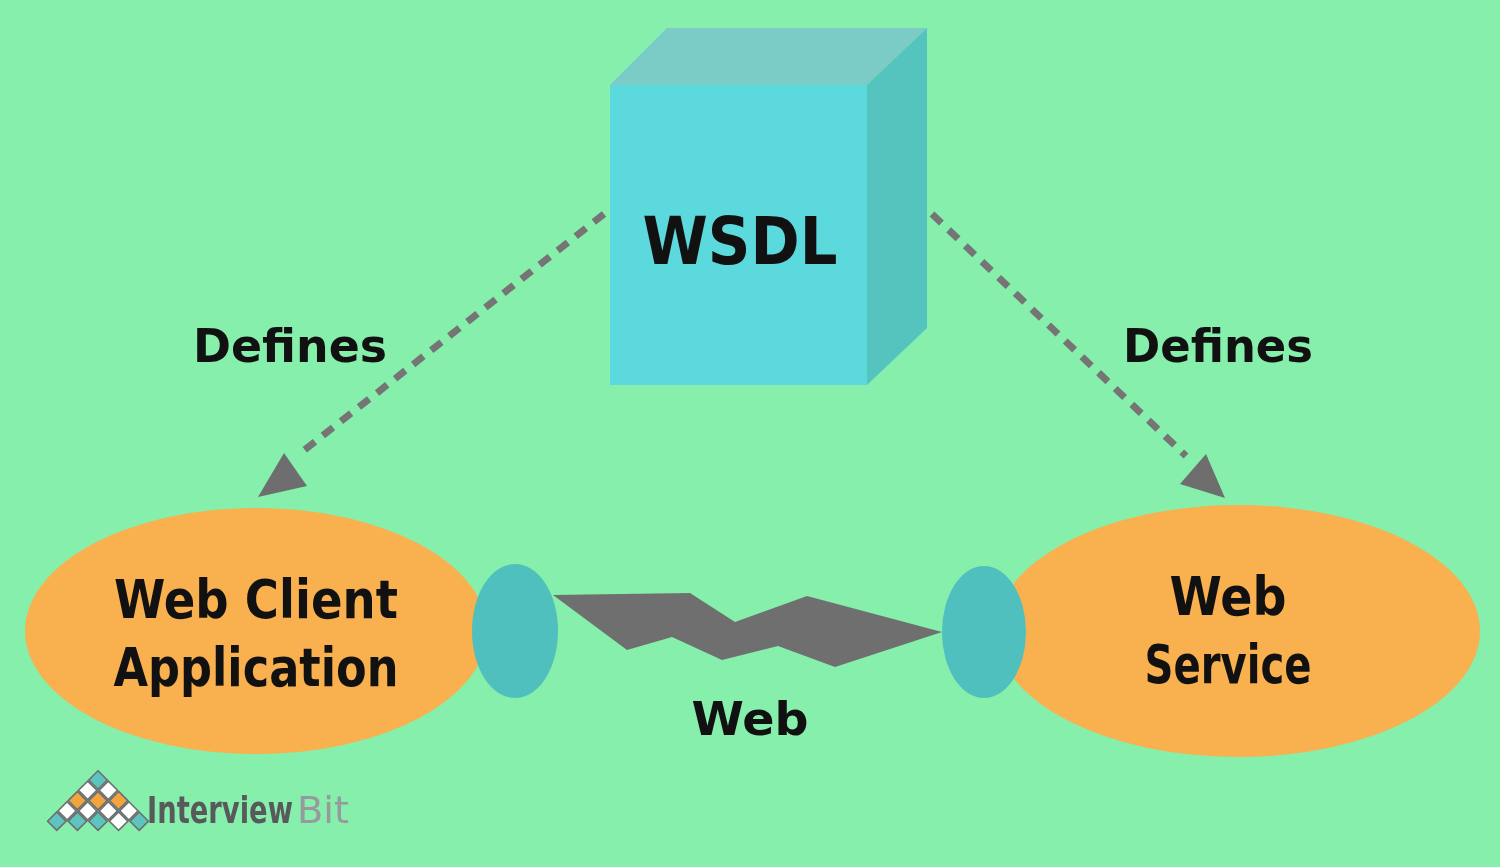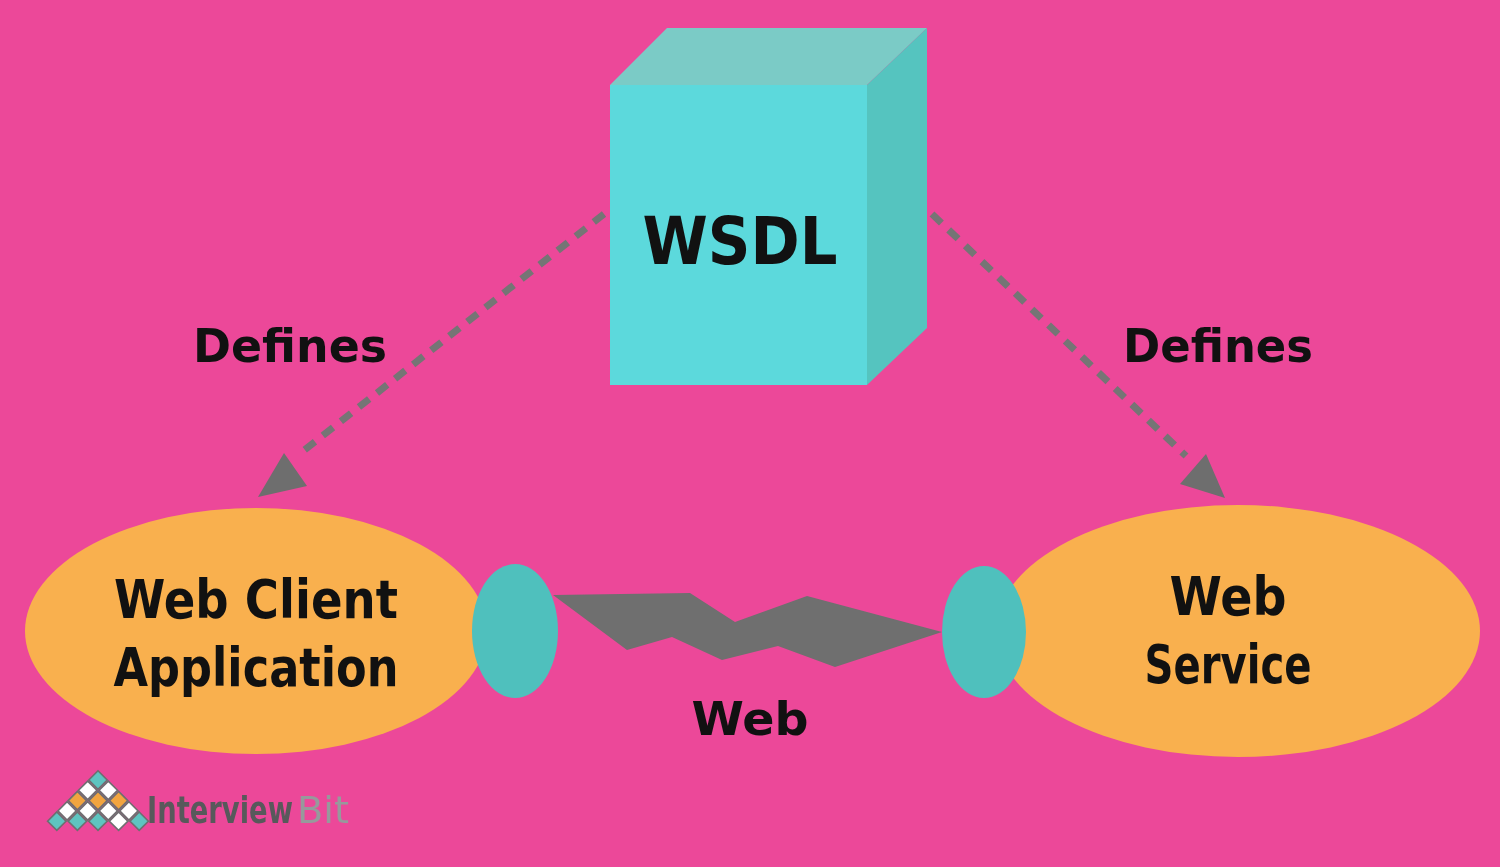--- a/index.html
+++ b/index.html
@@ -8,21 +8,21 @@
     background: #ffffff;
     width: 1500px;
     height: 867px;
     overflow: hidden;
     font-family: "DejaVu Sans", "Liberation Sans", sans-serif;
   }
   .stage {
     position: relative;
     width: 1500px;
     height: 867px;
-    background: #ec4899;
+    background: #86efac;
   }
   svg text {
     font-family: "DejaVu Sans", "Liberation Sans", sans-serif;
   }
   .diagram-label {
     font-weight: 700;
     fill: #111111;
   }
   .logo-text-primary {
     font-weight: 700;

